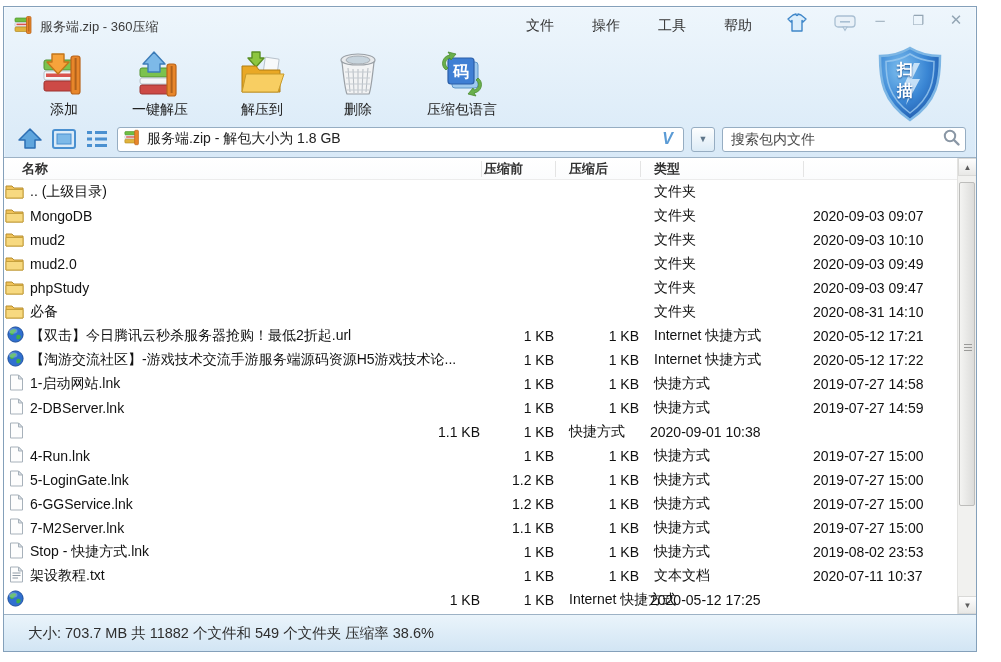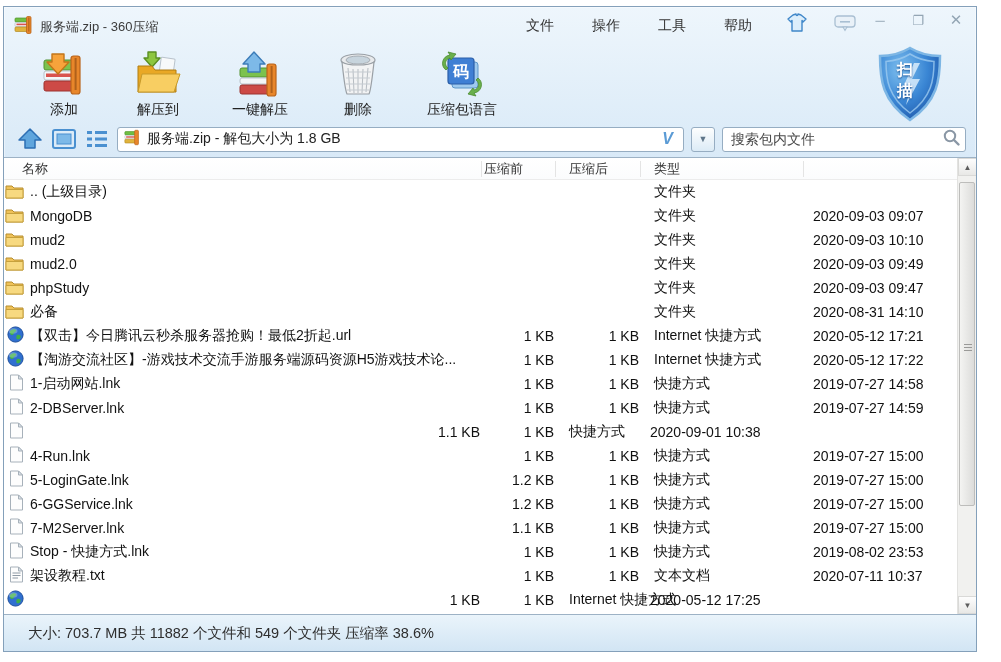--- a/index.html
+++ b/index.html
@@ -47,21 +47,21 @@
   .search input { flex:1; border:none; outline:none; font-size:14px; color:#333; background:transparent;
     font-family:"Liberation Sans","DejaVu Sans",sans-serif; }
   .search input::placeholder { color:#4a4a4a; opacity:1; }
 
   
   .mainpanel { position:absolute; left:0; right:0; top:150px; bottom:37px; background:#fff;
     border-top:1px solid #9db2c5; overflow:hidden; }
   .grid { display:grid; grid-template-columns:26px 452px 74px 85px 163px 1fr; align-items:center; }
   .header-row { height:22px; border-bottom:1px solid #ececec; font-size:13px; color:#333;
     background:linear-gradient(#ffffff,#fbfcfd); }
-  .header-row .h { padding-left:2px; }
+  .header-row .h { padding-left:2px;font-weight:bold; }
   .h-name { grid-column:1 / span 2; padding-left:18px !important; }
   .h-sep { border-right:1px solid #e4e4e4; height:16px; display:flex; align-items:center; }
   .h-after,.h-type { padding-left:13px !important; }
   .h-date { padding-left:9px !important; }
   .listrows { position:absolute; left:0; right:19px; top:22px; bottom:0; overflow:hidden; }
   .row { height:24px; font-size:14px; color:#111; }
   .c-ico { display:flex; justify-content:flex-end; padding-right:6px; }
   .c-name { white-space:nowrap; overflow:hidden; }
   .c-before,.c-after { text-align:right; padding-right:2px; }
   .c-type { padding-left:13px; white-space:nowrap; }
@@ -143,44 +143,44 @@
           <rect x="8" y="23.5" width="30" height="3.5" fill="#d9534f"></rect>
           <rect x="6" y="31" width="34" height="10" rx="2" fill="#cd4a46" stroke="#9c332f" stroke-width="1"></rect>
           <rect x="33" y="6" width="9" height="38" rx="2.5" fill="#e8862a" stroke="#b9641b" stroke-width="1.2"></rect>
           <rect x="36.6" y="8" width="2" height="32" fill="#8a4a12" opacity=".6"></rect>
           <path d="M14 4 L26 4 L26 12 L31 12 L20 24 L9 12 L14 12 Z" fill="#f7a33b" stroke="#c2751a" stroke-width="1.4" stroke-linejoin="round"></path>
         </svg>
       </span>
       <span class="tlabel">添加</span>
     </div>
 
-    <div class="tbtn tbtn2">
-      <span class="ticon">
-        <svg width="52" height="48" viewBox="0 0 52 48">
-          <rect x="28" y="8" width="14" height="18" rx="1" fill="#f7f9fa" stroke="#b9c3cc" stroke-width="1" transform="rotate(8 35 17)"></rect>
-          <path d="M16 2 L24 2 L24 8 L28 8 L20 17 L12 8 L16 8 Z" fill="#8dc63f" stroke="#5a8f23" stroke-width="1.4" stroke-linejoin="round"></path>
-          <path d="M6 16 L20 16 L23 20 L44 20 L44 42 L6 42 Z" fill="#e9a825" stroke="#b07c12" stroke-width="1"></path>
-          <path d="M10 24 L48 24 L42 42 L6 42 Z" fill="#f8ce62" stroke="#c79a2a" stroke-width="1"></path>
-        </svg>
-      </span>
-      <span class="tlabel">解压到</span>
-    </div>
-
     <div class="tbtn tbtn3">
       <span class="ticon">
         <svg width="52" height="48" viewBox="0 0 52 48">
           <rect x="6" y="18" width="34" height="9" rx="2" fill="#7cc24e" stroke="#539331" stroke-width="1"></rect>
           <rect x="6" y="28" width="34" height="6" rx="2" fill="#f3f6f8" stroke="#b9c3cc" stroke-width="1"></rect>
           <rect x="6" y="35" width="34" height="9" rx="2" fill="#cd4a46" stroke="#9c332f" stroke-width="1"></rect>
           <rect x="33" y="14" width="9" height="32" rx="2.5" fill="#e8862a" stroke="#b9641b" stroke-width="1.2"></rect>
           <rect x="36.6" y="16" width="2" height="27" fill="#8a4a12" opacity=".6"></rect>
           <path d="M20 2 L31 14 L26 14 L26 22 L14 22 L14 14 L9 14 Z" fill="#7db9e8" stroke="#3c7cb8" stroke-width="1.4" stroke-linejoin="round"></path>
         </svg>
       </span>
       <span class="tlabel">一键解压</span>
+    </div>
+
+    <div class="tbtn tbtn2">
+      <span class="ticon">
+        <svg width="52" height="48" viewBox="0 0 52 48">
+          <rect x="28" y="8" width="14" height="18" rx="1" fill="#f7f9fa" stroke="#b9c3cc" stroke-width="1" transform="rotate(8 35 17)"></rect>
+          <path d="M16 2 L24 2 L24 8 L28 8 L20 17 L12 8 L16 8 Z" fill="#8dc63f" stroke="#5a8f23" stroke-width="1.4" stroke-linejoin="round"></path>
+          <path d="M6 16 L20 16 L23 20 L44 20 L44 42 L6 42 Z" fill="#e9a825" stroke="#b07c12" stroke-width="1"></path>
+          <path d="M10 24 L48 24 L42 42 L6 42 Z" fill="#f8ce62" stroke="#c79a2a" stroke-width="1"></path>
+        </svg>
+      </span>
+      <span class="tlabel">解压到</span>
     </div>
 
     <div class="tbtn tbtn4">
       <span class="ticon">
         <svg width="48" height="48" viewBox="0 0 48 48">
           <ellipse cx="24" cy="10" rx="17" ry="6" fill="#e8eaec" stroke="#9aa0a6" stroke-width="1.2"></ellipse>
           <ellipse cx="24" cy="10" rx="12" ry="4" fill="#c7d4dd" stroke="#9aa0a6" stroke-width=".8"></ellipse>
           <path d="M8 12 C10 30 11 40 13 44 L35 44 C37 40 38 30 40 12 C35 16 13 16 8 12 Z" fill="#f2f3f4" stroke="#9aa0a6" stroke-width="1.2"></path>
           <g stroke="#b6bcc2" stroke-width="1">
             <line x1="14" y1="18" x2="16" y2="42"></line>

